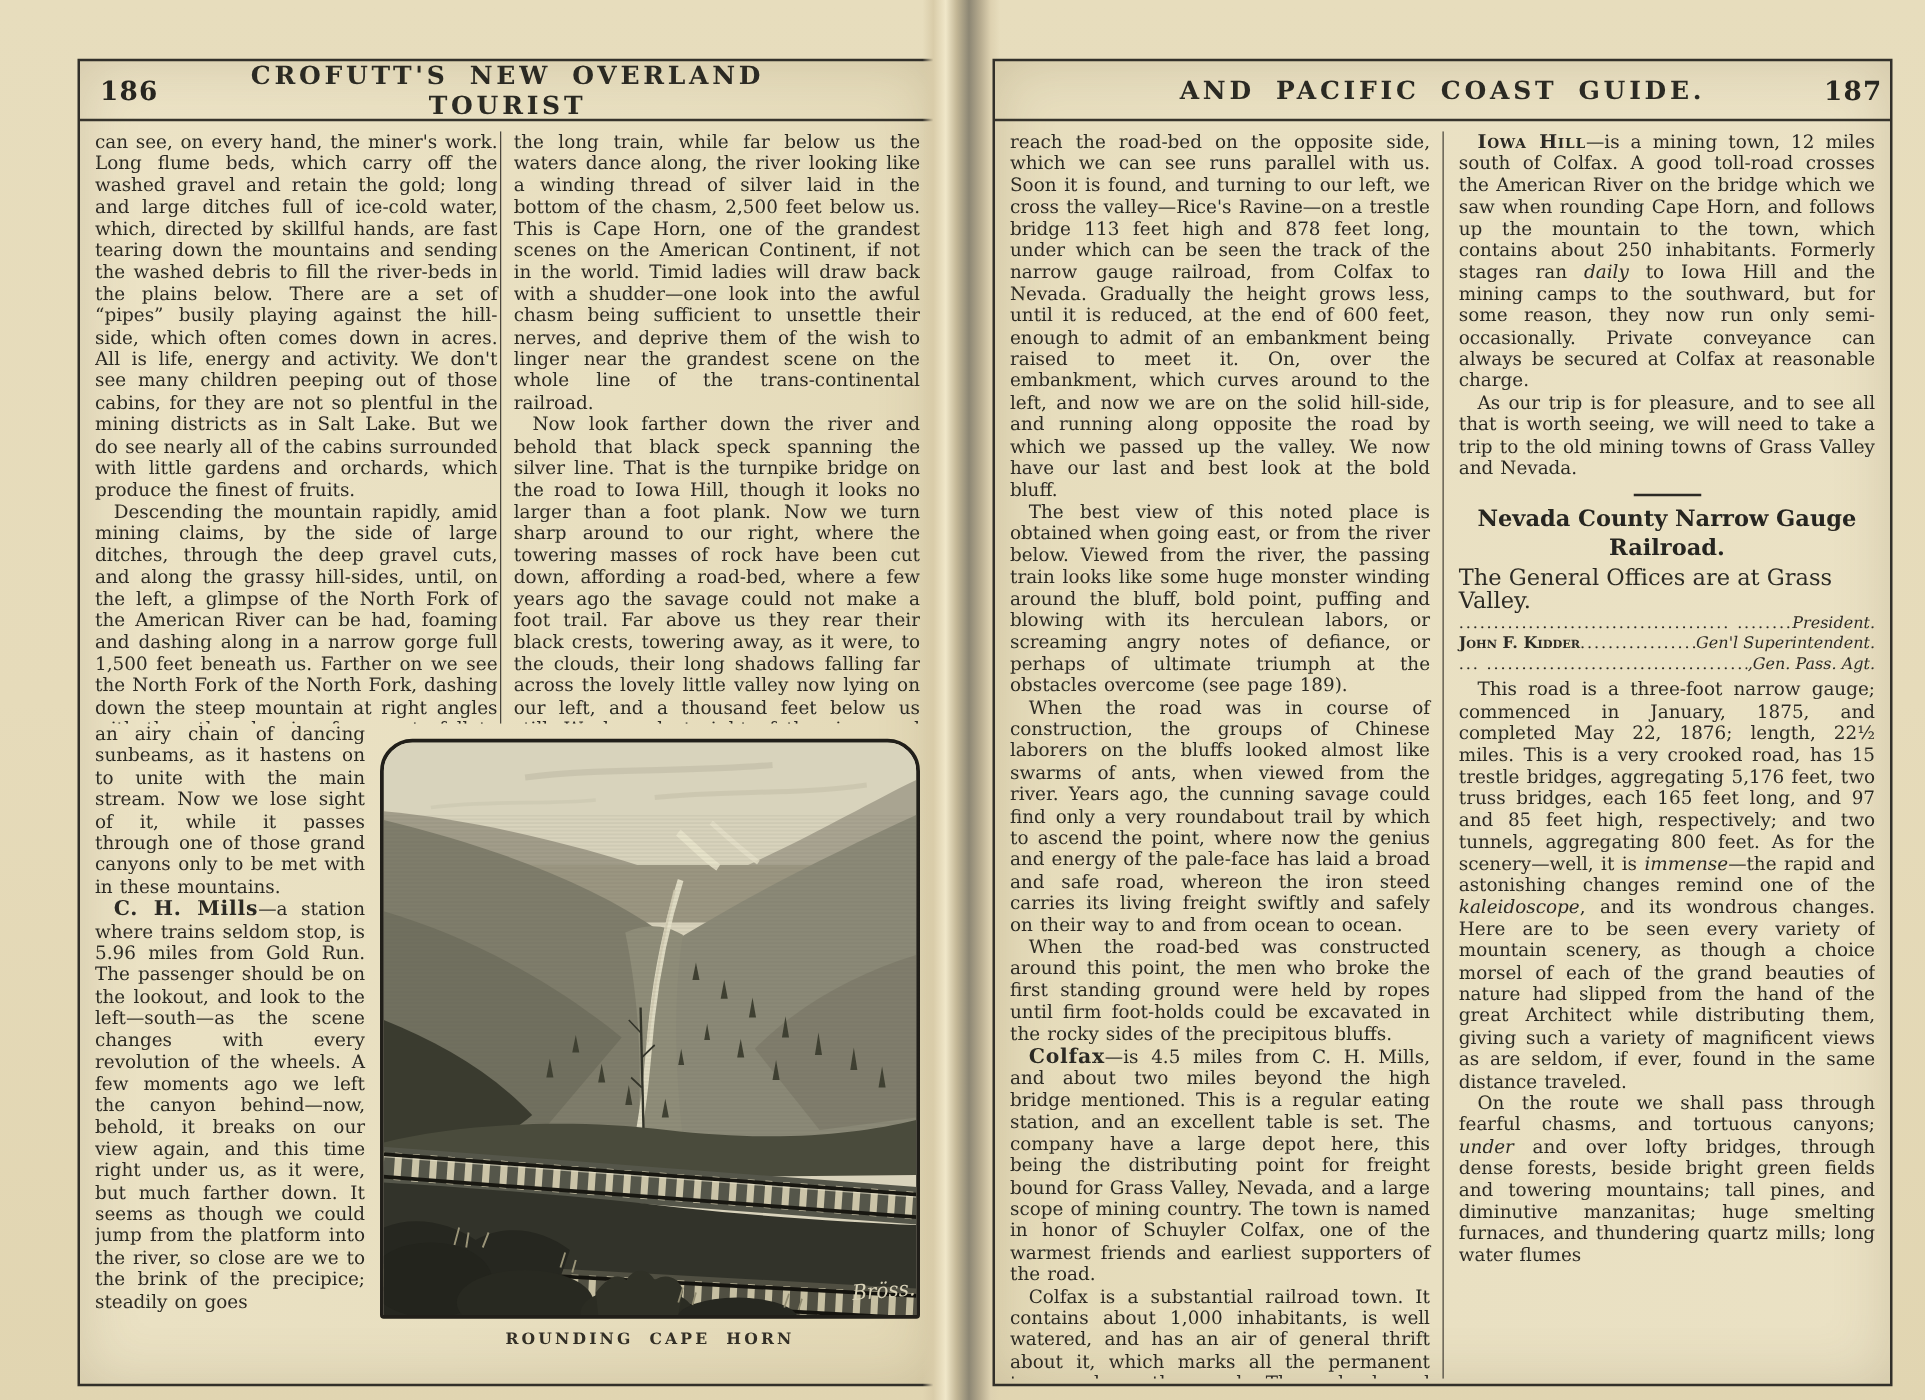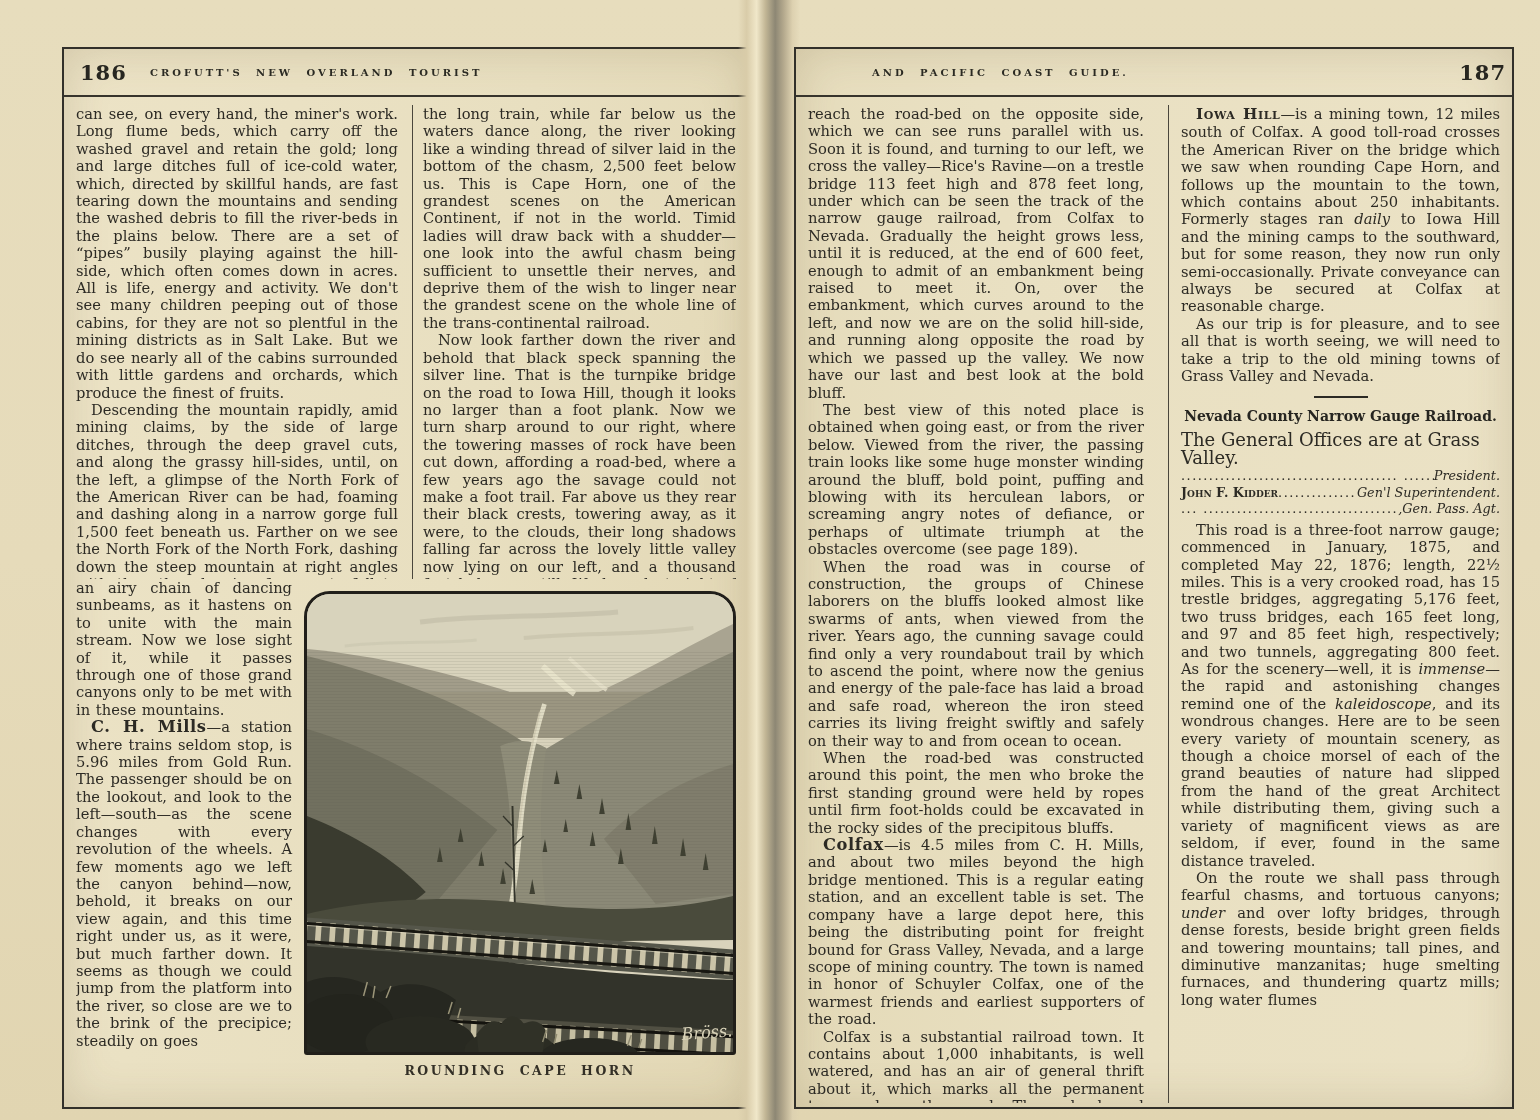--- a/index.html
+++ b/index.html
@@ -10,45 +10,45 @@
           background:linear-gradient(90deg,rgba(214,200,166,0) 0%,#d9cca9 14%,#f0e7c9 30%,#c3b796 44%,#8d8774 60%,#b5aa8e 74%,#ddd1b0 88%,rgba(222,210,178,0) 100%);}
   .page{position:absolute;top:47px;height:1058px;border:2px solid #32302a;
         box-shadow:inset 0 0 46px rgba(110,92,52,.20);}
   .page.left{left:62px;width:684px;background:linear-gradient(100deg,#ece3c6 0%,#e8dfc0 55%,#e2d7b4 100%);}
   .page.right{left:794px;width:716px;background:linear-gradient(80deg,#e4dab8 0%,#e9e0c2 40%,#ebe2c5 100%);}
   .page-header{position:absolute;top:0;left:0;right:0;height:46px;border-bottom:2px solid #37342c;
                display:flex;align-items:center;}
   .page-num{font-size:21px;font-weight:bold;color:#272620;letter-spacing:1px;width:70px;}
   .page.left .page-num{text-align:left;padding-left:16px;}
   .page.right .page-num{text-align:right;padding-right:6px;}
-  .running-title{flex:1;text-align:left;font-size:10px;font-weight:bold;color:#2b2a23;
+  .running-title{flex:1;text-align:center;font-size:20px;font-weight:bold;color:#2b2a23;
                  letter-spacing:3px;word-spacing:7px;}
   .cols-a{position:absolute;top:56px;left:12px;width:660px;height:474px;display:flex;overflow:hidden;}
-  .col1a{width:322px;padding-right:14px;border-right:1.5px solid #4a463c;overflow:hidden;}
+  .col1a{width:322px;padding-right:2px;border-right:1.5px solid #4a463c;overflow:hidden;}
   .col2a{flex:1;padding-left:10px;overflow:hidden;}
   .cols-b{position:absolute;top:530px;left:12px;width:660px;height:524px;display:flex;overflow:hidden;}
   .col1b{width:216px;padding-right:8px;overflow:hidden;}
   .figure-wrap{flex:1;padding-left:4px;}
   .cols-r{position:absolute;top:56px;left:12px;width:692px;height:998px;display:flex;overflow:hidden;}
-  .colr1{width:336px;padding-right:24px;border-right:1.5px solid #4a463c;overflow:hidden;}
+  .colr1{width:336px;padding-right:10px;border-right:1.5px solid #4a463c;overflow:hidden;}
   .colr2{flex:1;padding-left:12px;overflow:hidden;}
   .para{margin:0;text-align:justify;font-size:14.7px;line-height:17.4px;color:#2c2a24;
         word-spacing:1px;}
   .para.indent{text-indent:15px;}
   .lead{font-weight:bold;}
   .lead.bold{font-size:16.3px;letter-spacing:.6px;}
   .lead.smallcaps{font-variant:small-caps;font-weight:600;font-size:15.2px;letter-spacing:.6px;}
   .para i{font-style:italic;}
   .engraving-frame{margin-top:12px;border:3px solid #211f1a;border-radius:26px 26px 3px 3px;
                    overflow:hidden;height:458px;background:#d9d3bc;}
   .engraving-frame svg{display:block;}
   .fig-caption{text-align:center;font-size:12.5px;font-weight:600;letter-spacing:2.5px;
                word-spacing:6px;color:#332f26;margin-top:8px;}
   .rule-divider{width:54px;border-top:2px solid #2c2a24;margin:11px auto 7px;}
-  .section-heading{font-weight:bold;font-size:14px;line-height:23.5px;text-align:center;
+  .section-heading{font-weight:bold;font-size:18px;line-height:23.5px;text-align:center;
                    margin:0 0 3px;color:#262520;}
   .section-sub{font-size:18px;line-height:18px;margin:0;color:#2c2a24;}
   .officers{margin:1px 0 3px;}
   .officer-row{display:flex;align-items:baseline;font-size:12.8px;line-height:16.6px;color:#2c2a24;}
   .officer-name{font-variant:small-caps;font-weight:600;white-space:nowrap;}
   .officer-dots{flex:1;overflow:hidden;white-space:nowrap;letter-spacing:1.5px;}
   .officer-title{font-style:italic;white-space:nowrap;}
 </style>
 </head>
 <body>

